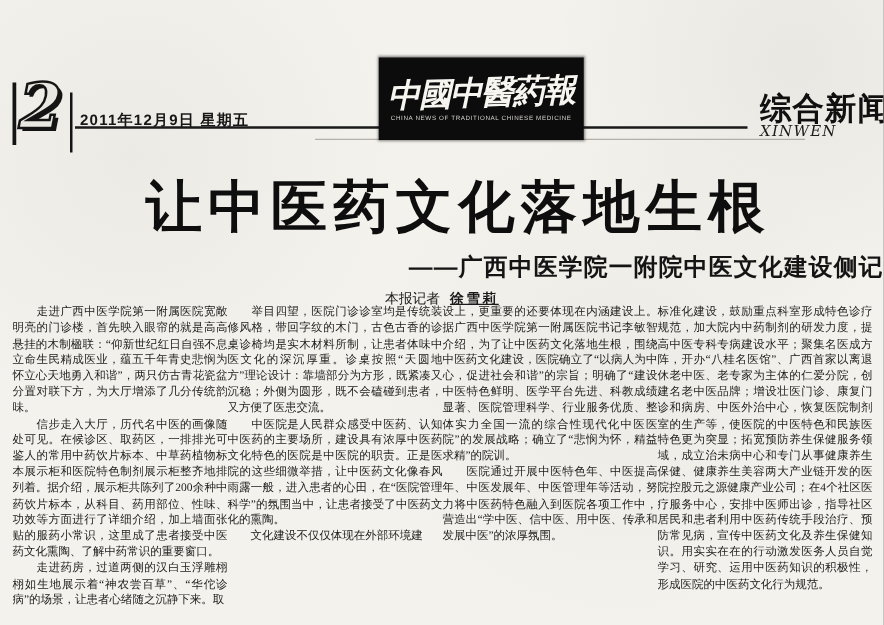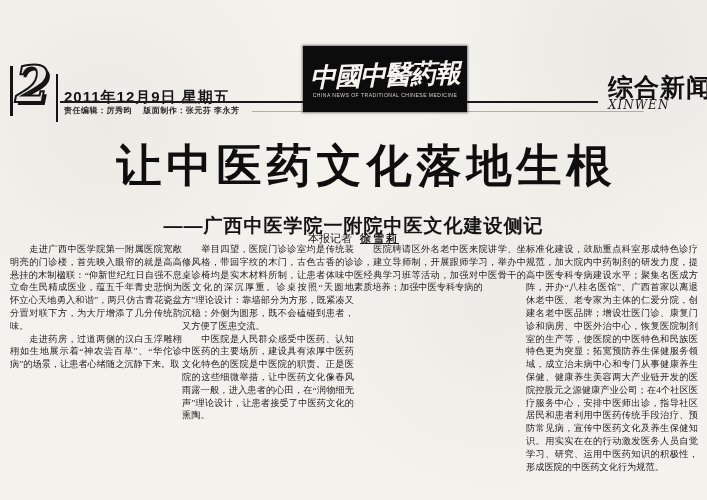--- a/index.html
+++ b/index.html
@@ -20,21 +20,21 @@
   #bar-left  { left:10px; top:66px; width:3px; height:50px; }
   #bar-right { left:56px; top:74px; width:2px; height:48px; }
   #page-num {
     position:absolute; left:15px; top:56px;
     font-family:"DejaVu Serif",serif; font-style:italic; font-weight:bold;
     font-size:50px; line-height:58px; color:#e9e7e1;
     -webkit-text-stroke:2px #141414;
     text-shadow:3px 3px 0 #141414;
   }
   #dateline { position:absolute; left:64px; top:88px; font-family:"Liberation Sans","DejaVu Sans",sans-serif; }
-  #date-text { font-size:15px; font-weight:bold; letter-spacing:1px; color:#161616; }
+  #date-text { font-size:12px; font-weight:bold; letter-spacing:1px; color:#161616; }
   #editors-text { position:absolute; left:64px; top:105px; font-size:8px; font-weight:bold; letter-spacing:.5px; color:#2a2a2a;
     font-family:"Liberation Sans","DejaVu Sans",sans-serif; white-space:nowrap; }
   #rule-main  { position:absolute; left:60px; top:101px; width:538px; height:2px; background:#1a1a1a; }
   #rule-light { position:absolute; left:252px; top:111px; width:392px; height:1px; background:#9a958c; opacity:.7; }
 
   #masthead {
     position:absolute; left:303px; top:46px; width:164px; height:66px;
     background:#0c0c0c; display:flex; flex-direction:column;
     align-items:center; justify-content:center; box-shadow:0 0 2px 1px rgba(20,20,20,.5);
   }
@@ -58,23 +58,23 @@
     color:#1a1a1a; text-align:left; margin-top:-3px; letter-spacing:1px;
   }
 
   
   #headline {
     position:absolute; left:13px; top:140px; width:100%; text-align:center;
     font-family:"Liberation Sans","DejaVu Sans",sans-serif; font-weight:900;
     font-size:45px; line-height:52px; letter-spacing:5px; color:#0e0e0e; white-space:nowrap;
   }
   #subheadline {
-    position:absolute; left:0; top:201px; width:100%; text-align:center;
+    position:absolute; left:0; top:201px; width:100%; text-align:right;
     font-family:"Liberation Sans","DejaVu Sans",sans-serif; font-weight:bold;
-    font-size:19px; letter-spacing:1px; color:#141414; white-space:nowrap;margin-top:12px;
+    font-size:19px; letter-spacing:1px; color:#141414; white-space:nowrap;
   }
   #byline { position:absolute; left:0; top:231px; width:100%; text-align:center; font-size:11px; color:#1a1a1a; }
   #byline .name { font-weight:bold; margin-left:8px; letter-spacing:2px;text-decoration:underline; }
 
   
   #columns {
     position:absolute; left:10px; top:243px; width:688px; height:242px;
     display:flex; gap:0;
   }
   .col { flex:1 1 0; overflow:hidden; }
@@ -89,21 +89,20 @@
 <div id="paper">
 
   <div id="bar-left" class="bar-v"></div>
   <div id="page-num">2</div>
   <div id="bar-right" class="bar-v"></div>
 
   <div id="dateline">
     <div id="date-text">2011年12月9日  星期五</div>
   </div>
   <div id="rule-main"></div>
-  <div id="editors-text">责任编辑：厉秀昀　 版面制作：张元芬  李永芳</div>
   <div id="rule-light"></div>
 
   <div id="masthead">
     <div id="masthead-title">中國中醫葯報</div>
     <div id="masthead-sub">CHINA NEWS OF TRADITIONAL CHINESE MEDICINE</div>
   </div>
 
   <div id="section-label">
     <div id="section-title">综合新闻</div>
     <div id="section-sub">XINWEN</div>
@@ -111,27 +110,30 @@
 
   <div id="headline">让中医药文化落地生根</div>
   <div id="subheadline">——广西中医学院一附院中医文化建设侧记</div>
   <div id="byline">
     <span>本报记者</span><span class="name">徐雪莉</span>
   </div>
 
   <div id="columns">
     <div class="col">
       <p>　　走进广西中医学院第一附属医院宽敞明亮的门诊楼，首先映入眼帘的就是高高悬挂的木制楹联：“仰新世纪红日自强不息立命生民精成医业，蕴五千年青史悲悯为怀立心天地勇入和谐”，两只仿古青花瓷盆分置对联下方，为大厅增添了几分传统韵味。</p>
+      <p>　　信步走入大厅，历代名中医的画像随处可见。在候诊区、取药区，一排排光可鉴人的常用中药饮片标本、中草药植物标本展示柜和医院特色制剂展示柜整齐地排列着。据介绍，展示柜共陈列了200余种中药饮片标本，从科目、药用部位、性味、功效等方面进行了详细介绍，加上墙面张贴的服药小常识，这里成了患者接受中医药文化熏陶、了解中药常识的重要窗口。</p>
       <p>　　走进药房，过道两侧的汉白玉浮雕栩栩如生地展示着“神农尝百草”、“华佗诊病”的场景，让患者心绪随之沉静下来。取</p>
     </div>
     <div class="col">
       <p>　　举目四望，医院门诊诊室均是传统装修风格，带回字纹的木门，古色古香的诊桌诊椅均是实木材料所制，让患者体味中医文化的深沉厚重。诊桌按照“天圆地方”理论设计：靠墙部分为方形，既紧凑又沉稳；外侧为圆形，既不会磕碰到患者，又方便了医患交流。</p>
-      <p>　　中医院是人民群众感受中医药、认知中医药的主要场所，建设具有浓厚中医药文化特色的医院是中医院的职责。正是医院的这些细微举措，让中医药文化像春风雨露一般，进入患者的心田，在“润物细无声”理论设计，让患者接受了中医药文化的熏陶。</p>
+      <p>　　中医院是人民群众感受中医药、认知中医药的主要场所，建设具有浓厚中医药文化特色的医院是中医院的职责。正是医院的这些细微举措，让中医药文化像春风雨露一般，进入患者的心田，在“医院管理科学”的氛围当中，让患者接受了中医药文化的熏陶。</p>
+      <p>　　文化建设不仅仅体现在外部环境建</p>
     </div>
     <div class="col">
-      <p>　　医院聘请区外名老中医来院讲学、坐诊，建立导师制，开展跟师学习，举办中医经典学习班等活动，加强对中医骨干的素质培养；加强中医专科专病的</p>
+      <p>设上，更重要的还要体现在内涵建设上。据广西中医学院第一附属医院书记李敏智介绍，为了让中医药文化落地生根，围绕中医药文化建设，医院确立了“以病人为中心，促进社会和谐”的宗旨；明确了“建设中医特色鲜明、医学平台先进、科教成绩显著、医院管理科学、行业服务优质、整体实力全国一流的综合性现代化中医医院”的发展战略；确立了“悲悯为怀，精益求精”的院训。</p>
+      <p>　　医院通过开展中医特色年、中医提高年、中医发展年、中医管理年等活动，努力将中医药特色融入到医院各项工作中，营造出“学中医、信中医、用中医、传承和发展中医”的浓厚氛围。</p>
     </div>
     <div class="col">
       <p>标准化建设，鼓励重点科室形成特色诊疗规范，加大院内中药制剂的研发力度，提高中医专科专病建设水平；聚集名医成方阵，开办“八桂名医馆”、广西首家以离退休老中医、老专家为主体的仁爱分院，创建名老中医品牌；增设壮医门诊、康复门诊和病房、中医外治中心，恢复医院制剂室的生产等，使医院的中医特色和民族医特色更为突显；拓宽预防养生保健服务领域，成立治未病中心和专门从事健康养生保健、健康养生美容两大产业链开发的医院控股元之源健康产业公司；在4个社区医疗服务中心，安排中医师出诊，指导社区居民和患者利用中医药传统手段治疗、预防常见病，宣传中医药文化及养生保健知识。用实实在在的行动激发医务人员自觉学习、研究、运用中医药知识的积极性，形成医院的中医药文化行为规范。</p>
     </div>
   </div>
 
 </div>
 
 </body></html>

